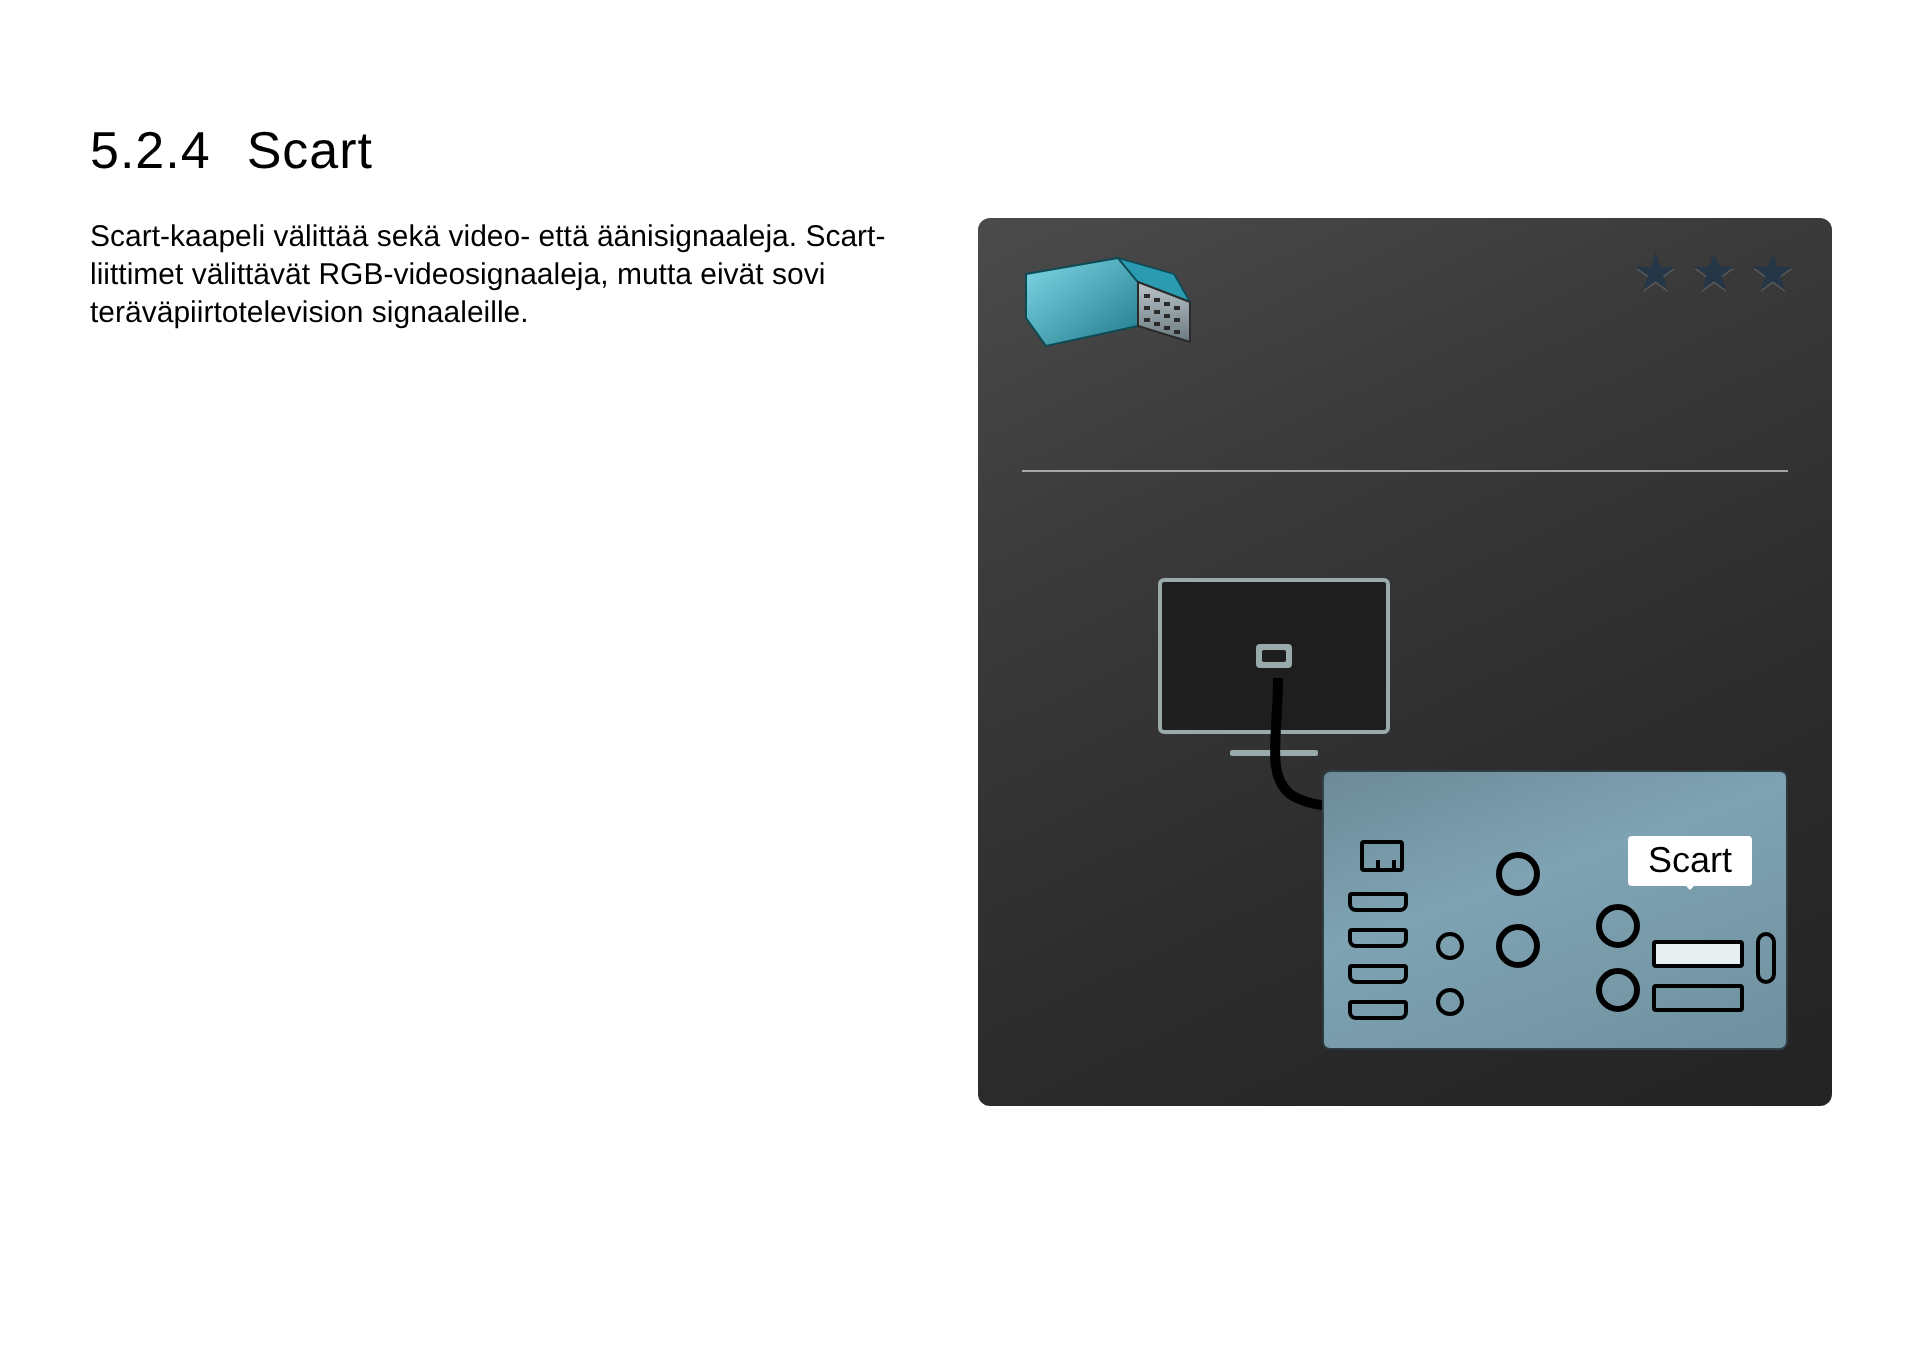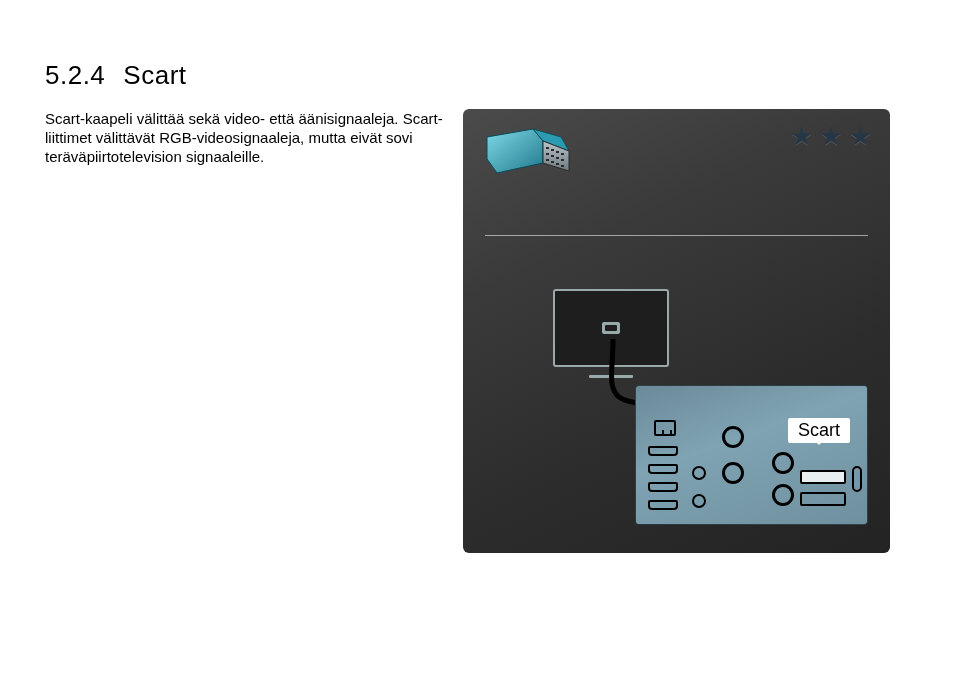--- a/index.html
+++ b/index.html
@@ -14,21 +14,21 @@
     font-size: 26px;
     font-weight: 400;
     color: #000;
     margin-bottom: 18px;
     letter-spacing: 0.5px;
   }
   .heading .num { margin-right: 18px; }
   .content {
     display: flex;
     align-items: flex-start;
-    gap: 8px;
+    gap: 34px;
   }
   .body-text {
     flex: 0 0 410px;
     font-size: 15px;
     line-height: 1.28;
     color: #000;
   }
   .figure {
     flex: 0 0 427px;
     height: 444px;

